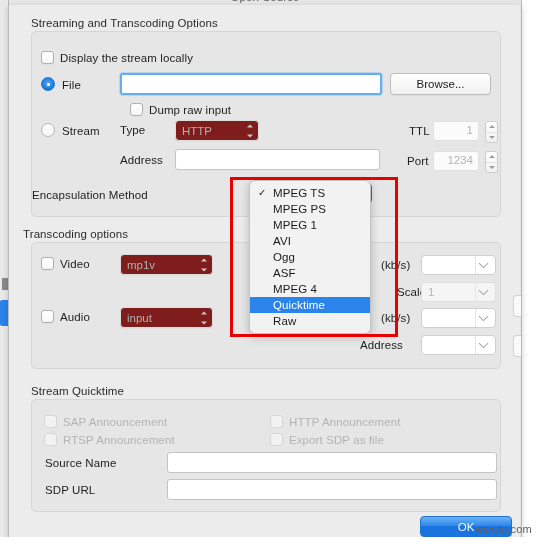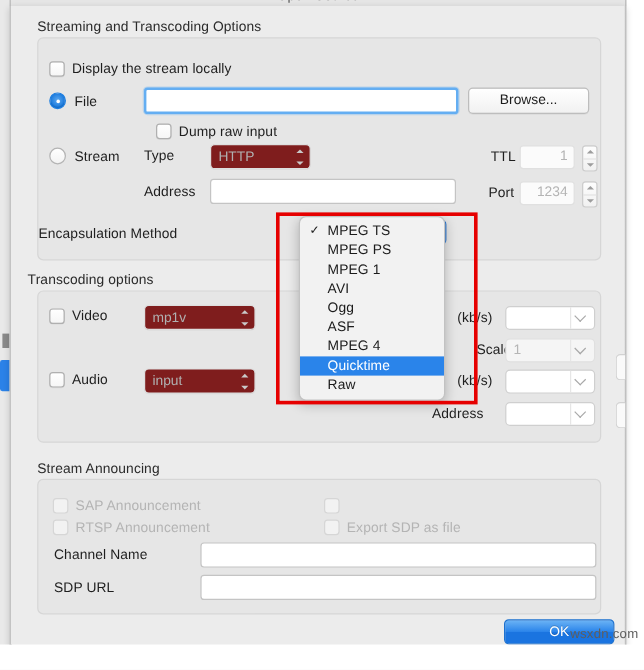--- a/index.html
+++ b/index.html
@@ -459,35 +459,36 @@
       <span></span>
       <span class="chev"></span>
     </div>
 
     <div class="lbl" style="left:351px; top:334px;">Address</div>
     <div class="combo" style="left:412px; top:330px; width:75px; height:20px;">
       <span></span>
       <span class="chev"></span>
     </div>
 
-    <div class="group-label" style="left:22px; top:380px;">Stream Announcing</div>
+    <div class="group-label" style="left:22px; top:380px;">Stream Quicktime</div>
     <div class="group-box" style="left:22px; top:394px; width:470px; height:113px;"></div>
 
     <div class="cbx dim" style="left:35px; top:410px;"></div>
     <div class="lbl dim" style="left:54px; top:411px;">SAP Announcement</div>
 
     <div class="cbx dim" style="left:261px; top:410px;"></div>
+    <div class="lbl dim" style="left:280px; top:411px;">HTTP Announcement</div>
 
     <div class="cbx dim" style="left:35px; top:428px;"></div>
     <div class="lbl dim" style="left:54px; top:429px;">RTSP Announcement</div>
 
     <div class="cbx dim" style="left:261px; top:428px;"></div>
     <div class="lbl dim" style="left:280px; top:429px;">Export SDP as file</div>
 
-    <div class="lbl" style="left:36px; top:452px;">Channel Name</div>
+    <div class="lbl" style="left:36px; top:452px;">Source Name</div>
     <div class="field" style="left:158px; top:447px; width:330px; height:21px;"></div>
 
     <div class="lbl" style="left:36px; top:479px;">SDP URL</div>
     <div class="field" style="left:158px; top:474px; width:330px; height:21px;"></div>
 
     <div class="btn default" style="left:411px; top:511px; width:92px; height:21px;">OK</div>
 
   </div>
 
   <div class="encap-popup">

